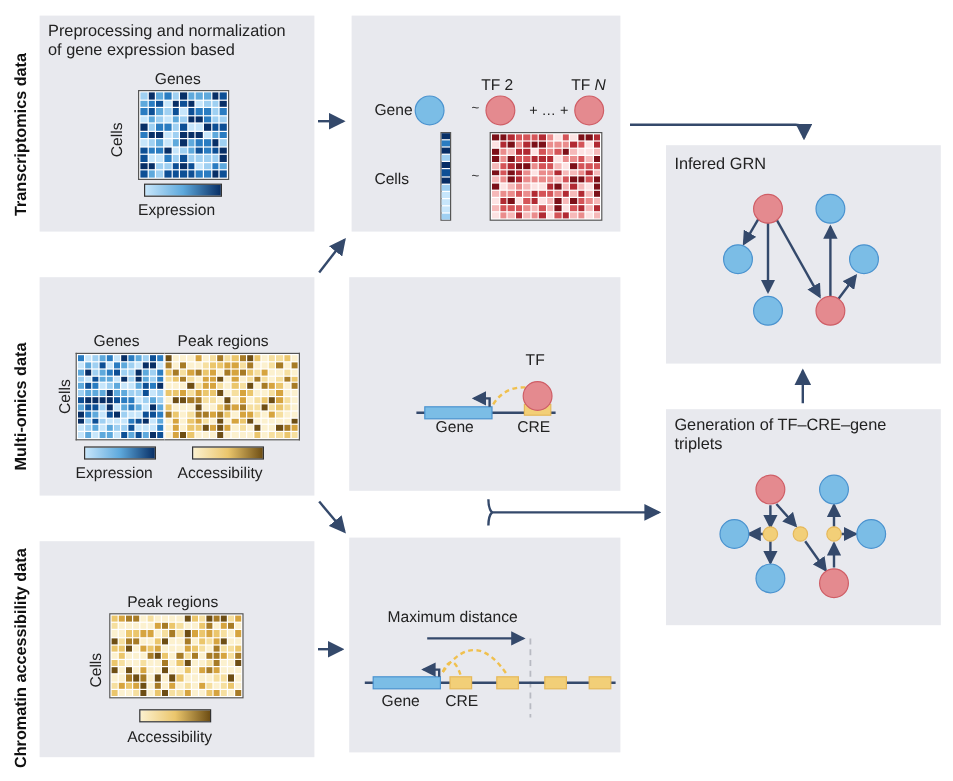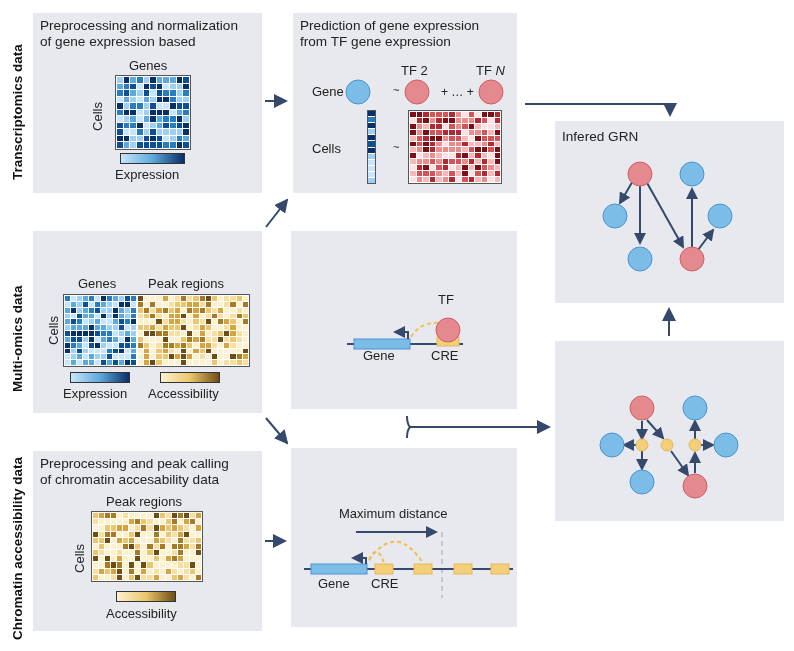--- a/index.html
+++ b/index.html
@@ -149,22 +149,20 @@
       <div style="background: rgb(42, 124, 193);"></div>
       <div style="background: rgb(42, 124, 193);"></div>
       <div style="background: rgb(8, 47, 102);"></div>
       <div style="background: rgb(13, 79, 149);"></div>
     </div>
   <div class="scale" style="left:87px; top:140px; width:65px; background:linear-gradient(90deg,#c7e6fb,#5ea9dc,#082f66);"></div>
   <div class="lbl" style="left:82px; top:154px;">Expression</div>
 </div>
 
 <div class="panel" style="left:293px; top:13px; width:224px; height:180px;">
-  <div class="ptitle">Prediction of gene expression
-from TF gene expression</div>
   <div class="lbl" style="left:108px; top:50px;">TF 2</div>
   <div class="lbl" style="left:183px; top:50px;"><span>TF </span><i>N</i></div>
   <div class="lbl" style="left:19px; top:71px;">Gene</div>
   <div class="lbl" style="left:19px; top:128px;">Cells</div>
   <div class="lbl" style="left:100px; top:71px; font-size:11px;">~</div>
   <div class="lbl" style="left:148px; top:72px; font-size:12px;">+ … +</div>
   <div class="lbl" style="left:100px; top:128px; font-size:11px;">~</div>
   <svg class="layer" width="224" height="180">
     <circle cx="65" cy="79" r="12" fill="#7bbde6" stroke="#4b93cf" stroke-width="1"></circle>
     <circle cx="124" cy="79" r="12" fill="#e48a8f" stroke="#cf5e66" stroke-width="1"></circle>
@@ -765,20 +763,22 @@
     <line x1="56" y1="113" x2="172" y2="113" stroke="#34496b" stroke-width="2"></line>
     <rect x="63" y="108" width="56" height="10" fill="#7bbde6" stroke="#4b93cf"></rect>
     <rect x="146" y="106" width="22" height="9" fill="#f2cf78" stroke="#e5b85a"></rect>
     <path d="M117,108 L117,101 L104,101" fill="none" stroke="#34496b" stroke-width="2" marker-end="url(#ah2)"></path>
     <path d="M120,106 Q130,90 150,92" fill="none" stroke="#f0c04e" stroke-width="2" stroke-dasharray="4,3"></path>
     <circle cx="157" cy="99" r="12" fill="#e48a8f" stroke="#cf5e66"></circle>
   </svg>
 </div>
 
 <div class="panel" style="left:555px; top:341px; width:229px; height:180px;">
+  <div class="ptitle">Generation of TF–CRE–gene
+triplets</div>
   <svg class="layer" width="229" height="180">
     <defs>
       <marker id="ah3" markerWidth="6" markerHeight="6" refX="5" refY="3" orient="auto">
           <path d="M0,0 L6,3 L0,6 Z" fill="#34496b"></path>
         </marker>
     </defs>
     <line x1="87" y1="80" x2="87" y2="98" stroke="#34496b" stroke-width="2" marker-end="url(#ah3)"></line>
     <line x1="81" y1="104" x2="69" y2="104" stroke="#34496b" stroke-width="2" marker-end="url(#ah3)"></line>
     <line x1="87" y1="110" x2="87" y2="128" stroke="#34496b" stroke-width="2" marker-end="url(#ah3)"></line>
     <line x1="92" y1="79" x2="108" y2="97" stroke="#34496b" stroke-width="2" marker-end="url(#ah3)"></line>
@@ -792,22 +792,20 @@
     <circle cx="171" cy="104" r="12" fill="#7bbde6" stroke="#4b93cf"></circle>
     <circle cx="87" cy="141" r="12" fill="#7bbde6" stroke="#4b93cf"></circle>
     <circle cx="140" cy="145" r="12" fill="#e48a8f" stroke="#cf5e66"></circle>
     <circle cx="87" cy="104" r="6" fill="#f2cf78" stroke="#e5b85a"></circle>
     <circle cx="112" cy="104" r="6" fill="#f2cf78" stroke="#e5b85a"></circle>
     <circle cx="140" cy="104" r="6" fill="#f2cf78" stroke="#e5b85a"></circle>
   </svg>
 </div>
 
 <div class="panel" style="left:33px; top:451px; width:229px; height:180px;">
-  <div class="ptitle">Preprocessing and peak calling
-of chromatin accesability data</div>
   <div class="lbl" style="left:73px; top:43px;">Peak regions</div>
   <div class="vlbl" style="left:32px; top:100px;">Cells</div>
   <div class="grid" id="hm-chromatin" style="left: 58px; top: 60px; width: 112px; height: 71px; grid-template-columns: repeat(18, 1fr); grid-template-rows: repeat(11, 1fr);">
       <div style="background: rgb(235, 198, 108);"></div>
       <div style="background: rgb(214, 164, 63);"></div>
       <div style="background: rgb(167, 123, 38);"></div>
       <div style="background: rgb(167, 123, 38);"></div>
       <div style="background: rgb(252, 241, 207);"></div>
       <div style="background: rgb(246, 223, 159);"></div>
       <div style="background: rgb(252, 241, 207);"></div>
@@ -1001,21 +999,21 @@
       <div style="background: rgb(214, 164, 63);"></div>
       <div style="background: rgb(246, 223, 159);"></div>
       <div style="background: rgb(252, 241, 207);"></div>
       <div style="background: rgb(167, 123, 38);"></div>
     </div>
   <div class="scale" style="left:83px; top:140px; width:60px; background:linear-gradient(90deg,#fcf1cf,#ebc66c,#6e4e14);"></div>
   <div class="lbl" style="left:73px; top:155px;">Accessibility</div>
 </div>
 
 <div class="panel" style="left:291px; top:448px; width:226px; height:179px;">
-  <div class="lbl" style="left:48px; top:58px;">Maximum distance</div>
+  <div class="lbl" style="left:32px; top:58px;">Maximum distance</div>
   <div class="lbl" style="left:27px; top:128px;">Gene</div>
   <div class="lbl" style="left:80px; top:128px;">CRE</div>
   <svg class="layer" width="226" height="179">
     <defs>
       <marker id="ah4" markerWidth="6" markerHeight="6" refX="5" refY="3" orient="auto">
           <path d="M0,0 L6,3 L0,6 Z" fill="#34496b"></path>
         </marker>
     </defs>
     <line x1="65" y1="84" x2="145" y2="84" stroke="#34496b" stroke-width="2" marker-end="url(#ah4)"></line>
     <line x1="151" y1="84" x2="151" y2="150" stroke="#b8bac2" stroke-width="1.5" stroke-dasharray="5,4"></line>

